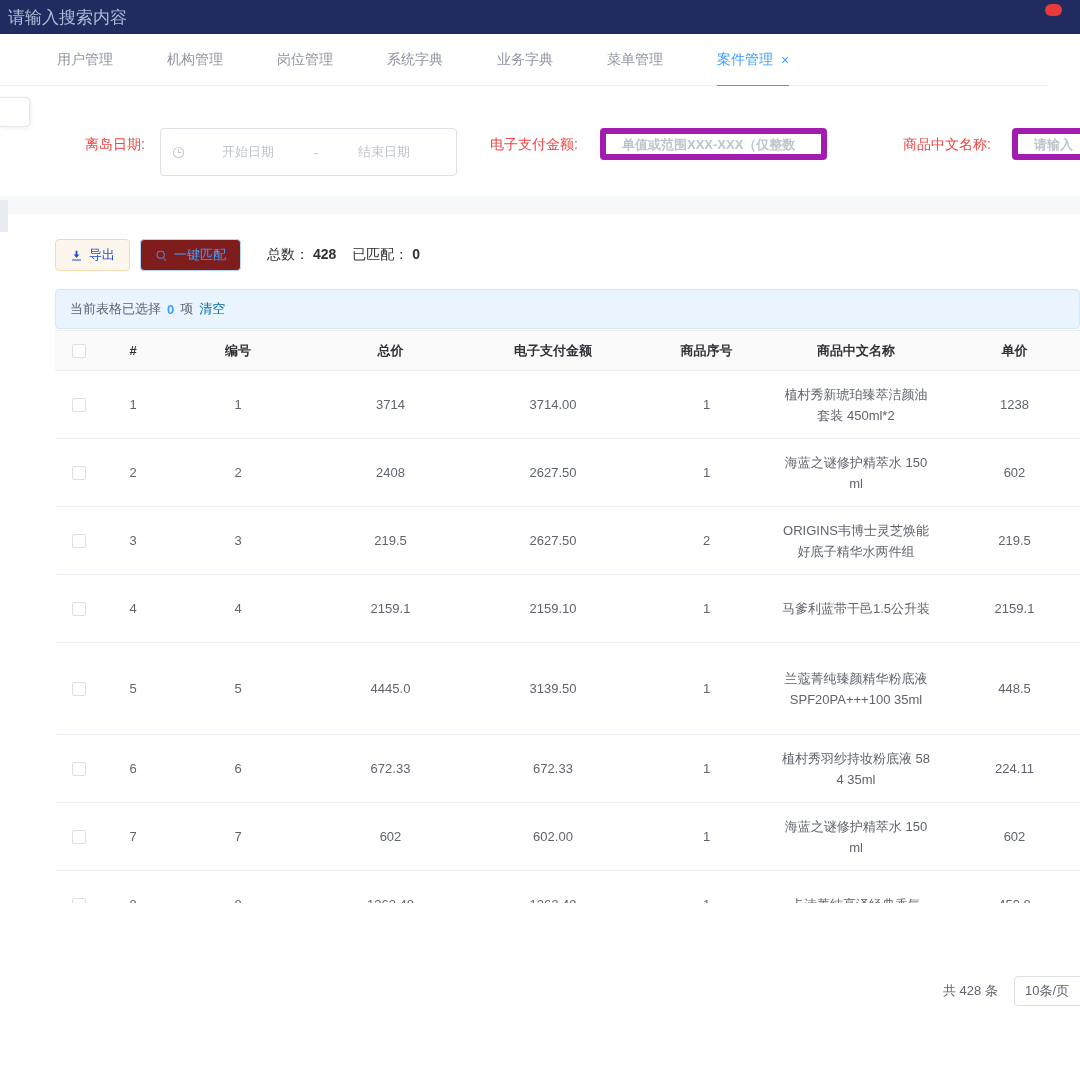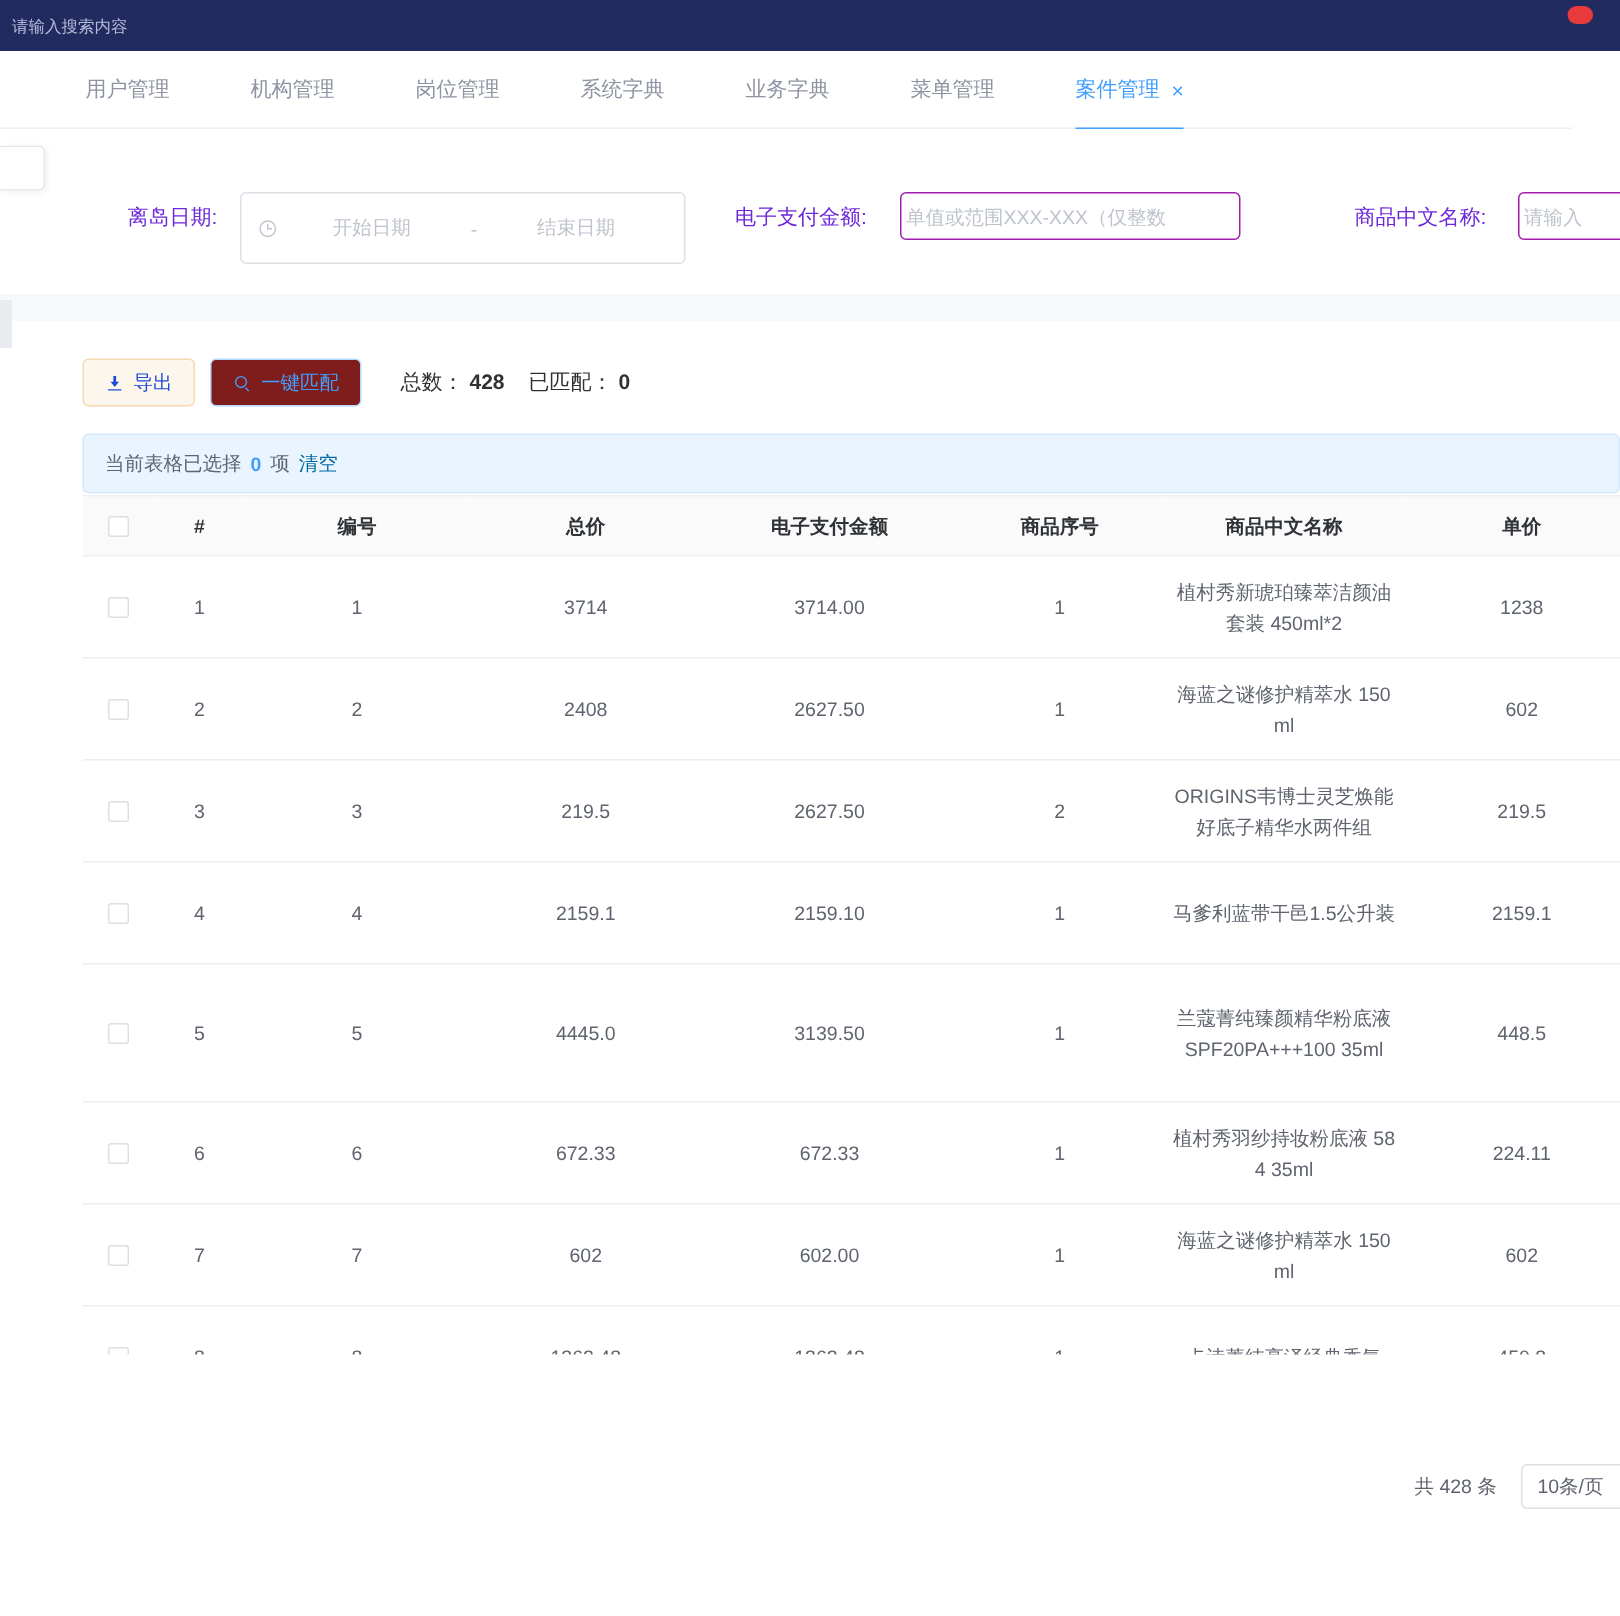--- a/index.html
+++ b/index.html
@@ -3,46 +3,46 @@
 <meta charset="utf-8">
 <style>
   * { margin:0; padding:0; box-sizing:border-box; }
   html,body { width:1080px; height:1077px; overflow:hidden; background:#ffffff;
               font-family:"Liberation Sans","DejaVu Sans",sans-serif; }
   .stage { position:relative; width:1080px; height:1077px; background:#fff; }
 
   
   .topbar { position:absolute; left:0; top:0; width:1080px; height:34px; background:#212b5f;
             display:flex; align-items:center; }
-  .topbar-search { margin-left:8px; font-size:11px; color:#b3bad8; }
+  .topbar-search { margin-left:8px; font-size:17px; color:#b3bad8; }
   .badge { position:absolute; right:18px; top:4px; width:17px; height:12px; border-radius:6px;
            background:#e83a3a; }
 
   
   .tabbar { position:absolute; left:0; top:34px; width:1048px; height:52px; background:#fff;
             border-bottom:1px solid #eef0f4; display:flex; align-items:center;
             padding-left:57px; gap:54px; }
   .tab { position:relative; height:52px; display:flex; align-items:center; font-size:14px;
          color:#8f94a3; cursor:pointer; white-space:nowrap; }
   .tab.active { color:#409eff; }
   .tab.active::after { content:""; position:absolute; left:0; right:0; bottom:-1px; height:2px;
                        background:#409eff; }
   .tab .close { margin-left:8px; font-size:14px; line-height:1; }
 
   
   .filter-panel { position:absolute; left:0; top:86px; width:1080px; height:110px; background:#fff; }
-  .f-label { position:absolute; top:42px; font-size:14px; color:#6d28d9; line-height:32px;
+  .f-label { position:absolute; top:42px; font-size:14px; color:#ef4444; line-height:32px;
              white-space:nowrap; }
   .datebox { position:absolute; left:160px; top:42px; width:297px; height:48px;
              border:1px solid #dcdfe6; border-radius:4px; background:#fff; display:flex;
              align-items:center; padding:0 10px; font-size:13px; color:#bfc4cc; cursor:pointer; }
   .datebox .ph { flex:1; text-align:center; }
   .datebox .sep { padding:0 4px; color:#bfc4cc; }
-  .input { height:32px; border:1px solid #a21caf; border-radius:4px; font-size:13px;
-           color:#606266; padding:0 3px; background:#fff; outline:none; }
+  .input { height:32px; border:6px solid #a21caf; border-radius:4px; font-size:13px;
+           color:#606266; padding:0 16px; background:#fff; outline:none;font-weight:bold; }
   .input::placeholder { color:#bfc4cc; }
   #amount-input { position:absolute; left:600px; top:42px; width:227px; }
   #name-input { position:absolute; left:1012px; top:42px; width:110px; }
 
   .collapse-box { position:absolute; left:0; top:97px; width:30px; height:30px; background:#fff;
                   border:1px solid #e4e7ed; border-left:none; border-radius:0 4px 4px 0;
                   box-shadow:1px 1px 4px rgba(0,0,0,.07); z-index:5; cursor:pointer; }
   .left-strip { position:absolute; left:0; top:200px; width:8px; height:32px; background:#e8ebf0; z-index:6; }
   .gap-strip { position:absolute; left:0; top:196px; width:1080px; height:18px; background:#f7f8fa; }
 

